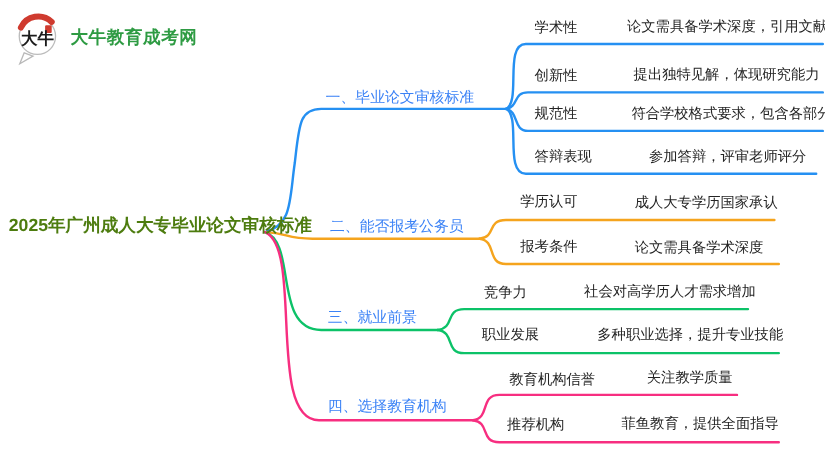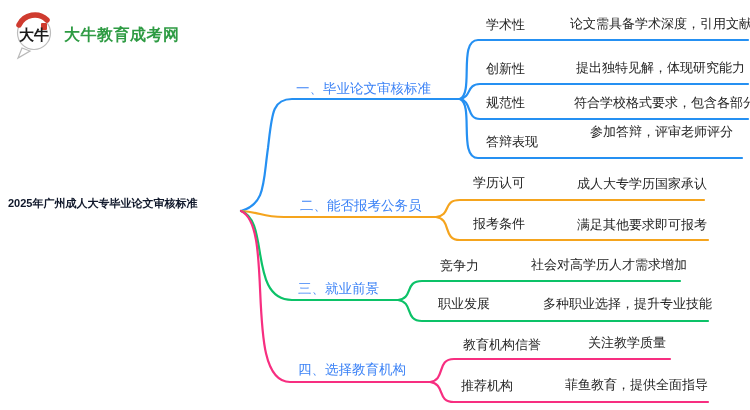--- a/index.html
+++ b/index.html
@@ -13,21 +13,21 @@
   .logo{position:absolute;left:12px;top:10px;display:flex;align-items:center;gap:8px;justify-content:space-between;}
   .logo-badge{width:44px;height:50px;flex:0 0 auto;}
   .logo-text{display:flex;flex-direction:column;line-height:1.15;}
   .logo-name{font-size:16px;font-weight:700;color:#2e9b43;letter-spacing:.5px;}
   .logo-domain{font-size:12px;font-weight:700;color:#2e9b43;letter-spacing:.4px;}
   
   .map-lines{position:absolute;left:0;top:0;z-index:0;}
   .map-lines path{fill:none;stroke-width:2.2;stroke-linecap:round;stroke-linejoin:round;}
   
   .node{position:absolute;white-space:nowrap;z-index:1;line-height:1.15;}
-  .central{font-size:11px;font-weight:700;color:#0f172a;}
+  .central{font-size:16px;font-weight:700;color:#4d7c0f;}
   .branch-label{font-size:13.5px;color:#3b82f6;}
   .kw,.desc{font-size:13px;color:#242424;}
 </style>
 </head>
 <body>
 
 <div class="logo">
   <svg class="logo-badge" viewBox="0 0 44 50">
     <path d="M10,38 L6,48 L18,41 Z" fill="#ffffff" stroke="#b9b9b9" stroke-width="1.2"></path>
     <circle cx="22" cy="23" r="16.5" fill="#ffffff" stroke="#bcbcbc" stroke-width="1.2"></circle>
@@ -68,27 +68,27 @@
 <div class="node central" style="left:8px;top:197px;">2025年广州成人大专毕业论文审核标准</div>
 
 <div class="node branch-label" style="left:296px;top:81px;">一、毕业论文审核标准</div>
 <div class="node kw" style="left:486px;top:18px;">学术性</div>
 <div class="node desc" style="left:570px;top:17px;">论文需具备学术深度，引用文献</div>
 <div class="node kw" style="left:486px;top:62px;">创新性</div>
 <div class="node desc" style="left:576px;top:61px;">提出独特见解，体现研究能力</div>
 <div class="node kw" style="left:486px;top:96px;">规范性</div>
 <div class="node desc" style="left:574px;top:96px;">符合学校格式要求，包含各部分</div>
 <div class="node kw" style="left:486px;top:135px;">答辩表现</div>
-<div class="node desc" style="left:590px;top:125px;text-align:center;">参加答辩，评审老师评分</div>
+<div class="node desc" style="left:590px;top:135px;text-align:center;">参加答辩，评审老师评分</div>
 
 <div class="node branch-label" style="left:300px;top:198px;">二、能否报考公务员</div>
 <div class="node kw" style="left:473px;top:176px;">学历认可</div>
 <div class="node desc" style="left:577px;top:177px;">成人大专学历国家承认</div>
 <div class="node kw" style="left:473px;top:217px;text-align:center;">报考条件</div>
-<div class="node desc" style="left:577px;top:218px;">满足其他要求即可报考</div>
+<div class="node desc" style="left:577px;top:218px;">论文需具备学术深度</div>
 
 <div class="node branch-label" style="left:298px;top:281px;">三、就业前景</div>
 <div class="node kw" style="left:440px;top:259px;font-family:Liberation Serif, serif;">竞争力</div>
 <div class="node desc" style="left:531px;top:258px;">社会对高学历人才需求增加</div>
 <div class="node kw" style="left:438px;top:297px;">职业发展</div>
 <div class="node desc" style="left:543px;top:297px;">多种职业选择，提升专业技能</div>
 
 <div class="node branch-label" style="left:298px;top:362px;">四、选择教育机构</div>
 <div class="node kw" style="left:463px;top:338px;">教育机构信誉</div>
 <div class="node desc" style="left:588px;top:336px;">关注教学质量</div>

